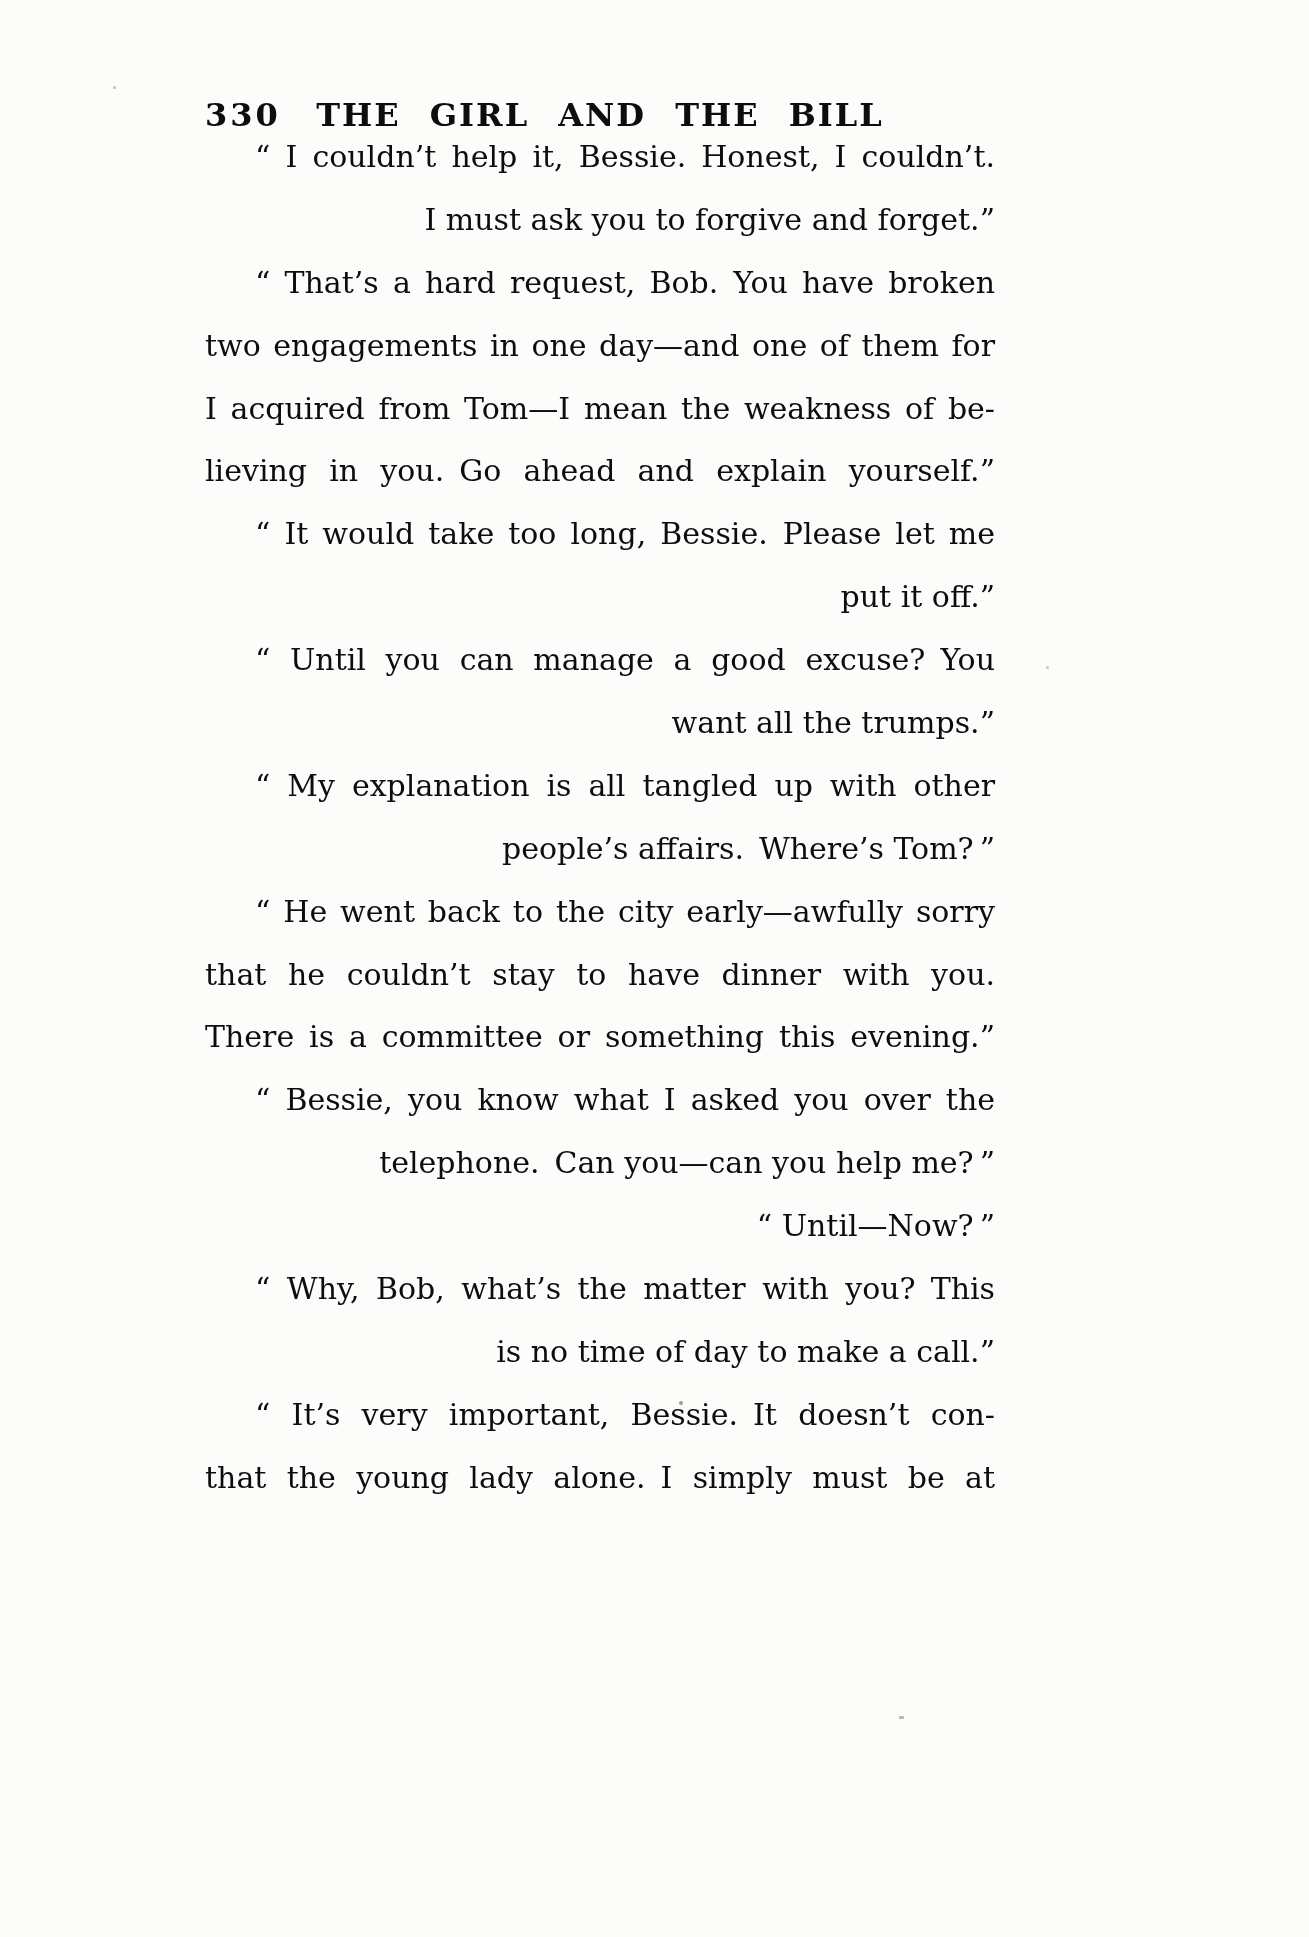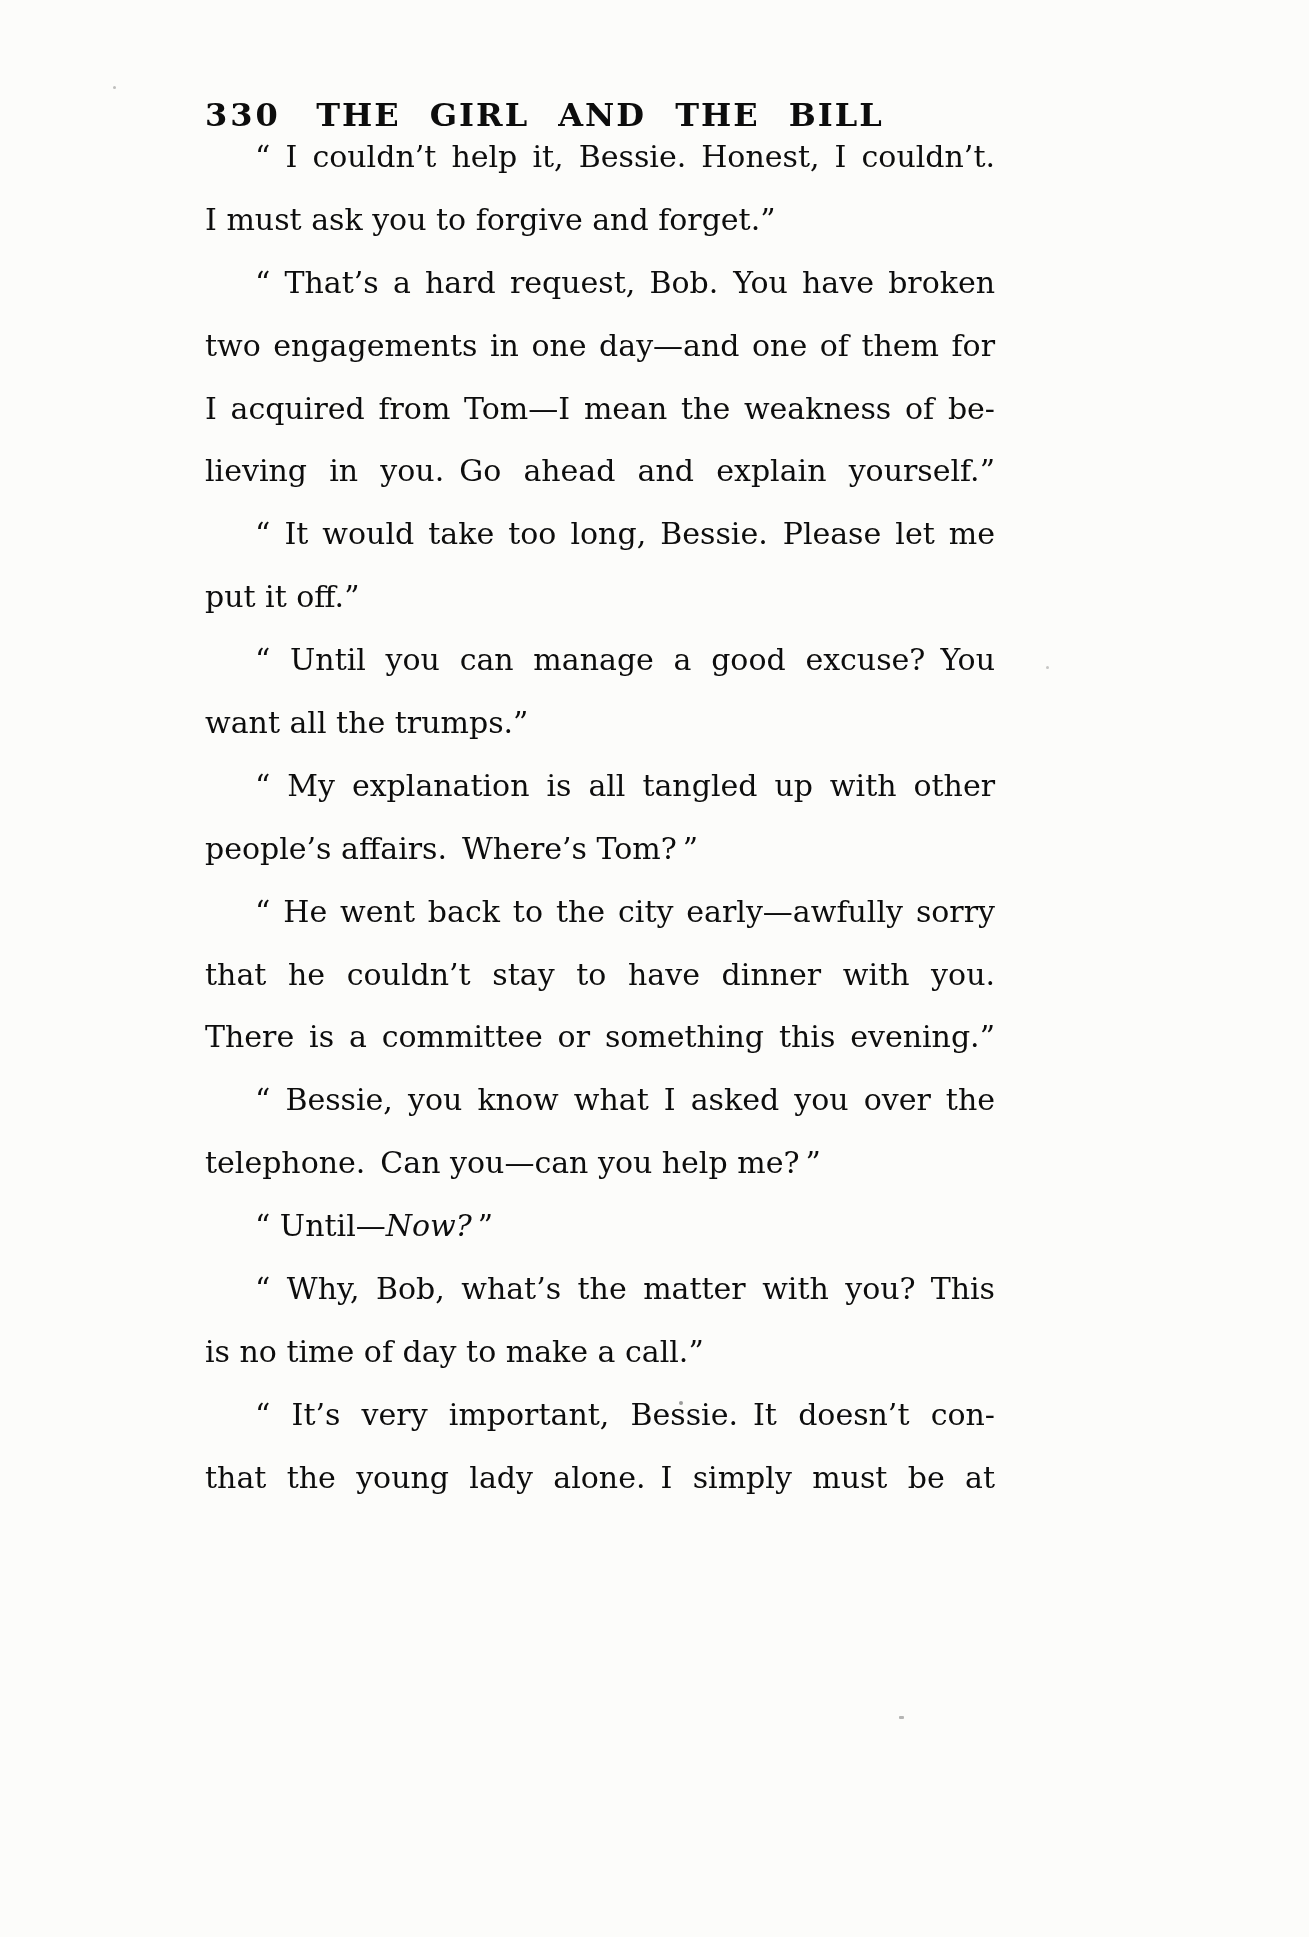--- a/index.html
+++ b/index.html
@@ -35,30 +35,30 @@
   .text-block {
     position: absolute;
     left: 205px;
     top: 126px;
     width: 790px;
     font-size: 30px;
     line-height: 62.9px;
   }
   .line {
     height: 62.9px;
-    text-align: left;
+    text-align: right;
   }
   .line.justify {
     text-align: justify;
     text-align-last: justify;
   }
   .line.indent {
     text-indent: 50px;
   }
-  .italic { font-style: italic; }
+  .italic { }
   .speck {
     position: absolute;
     background: #4a4a4a;
     border-radius: 50%;
     opacity: 0.55;
   }
 </style>
 </head>
 <body>
 

